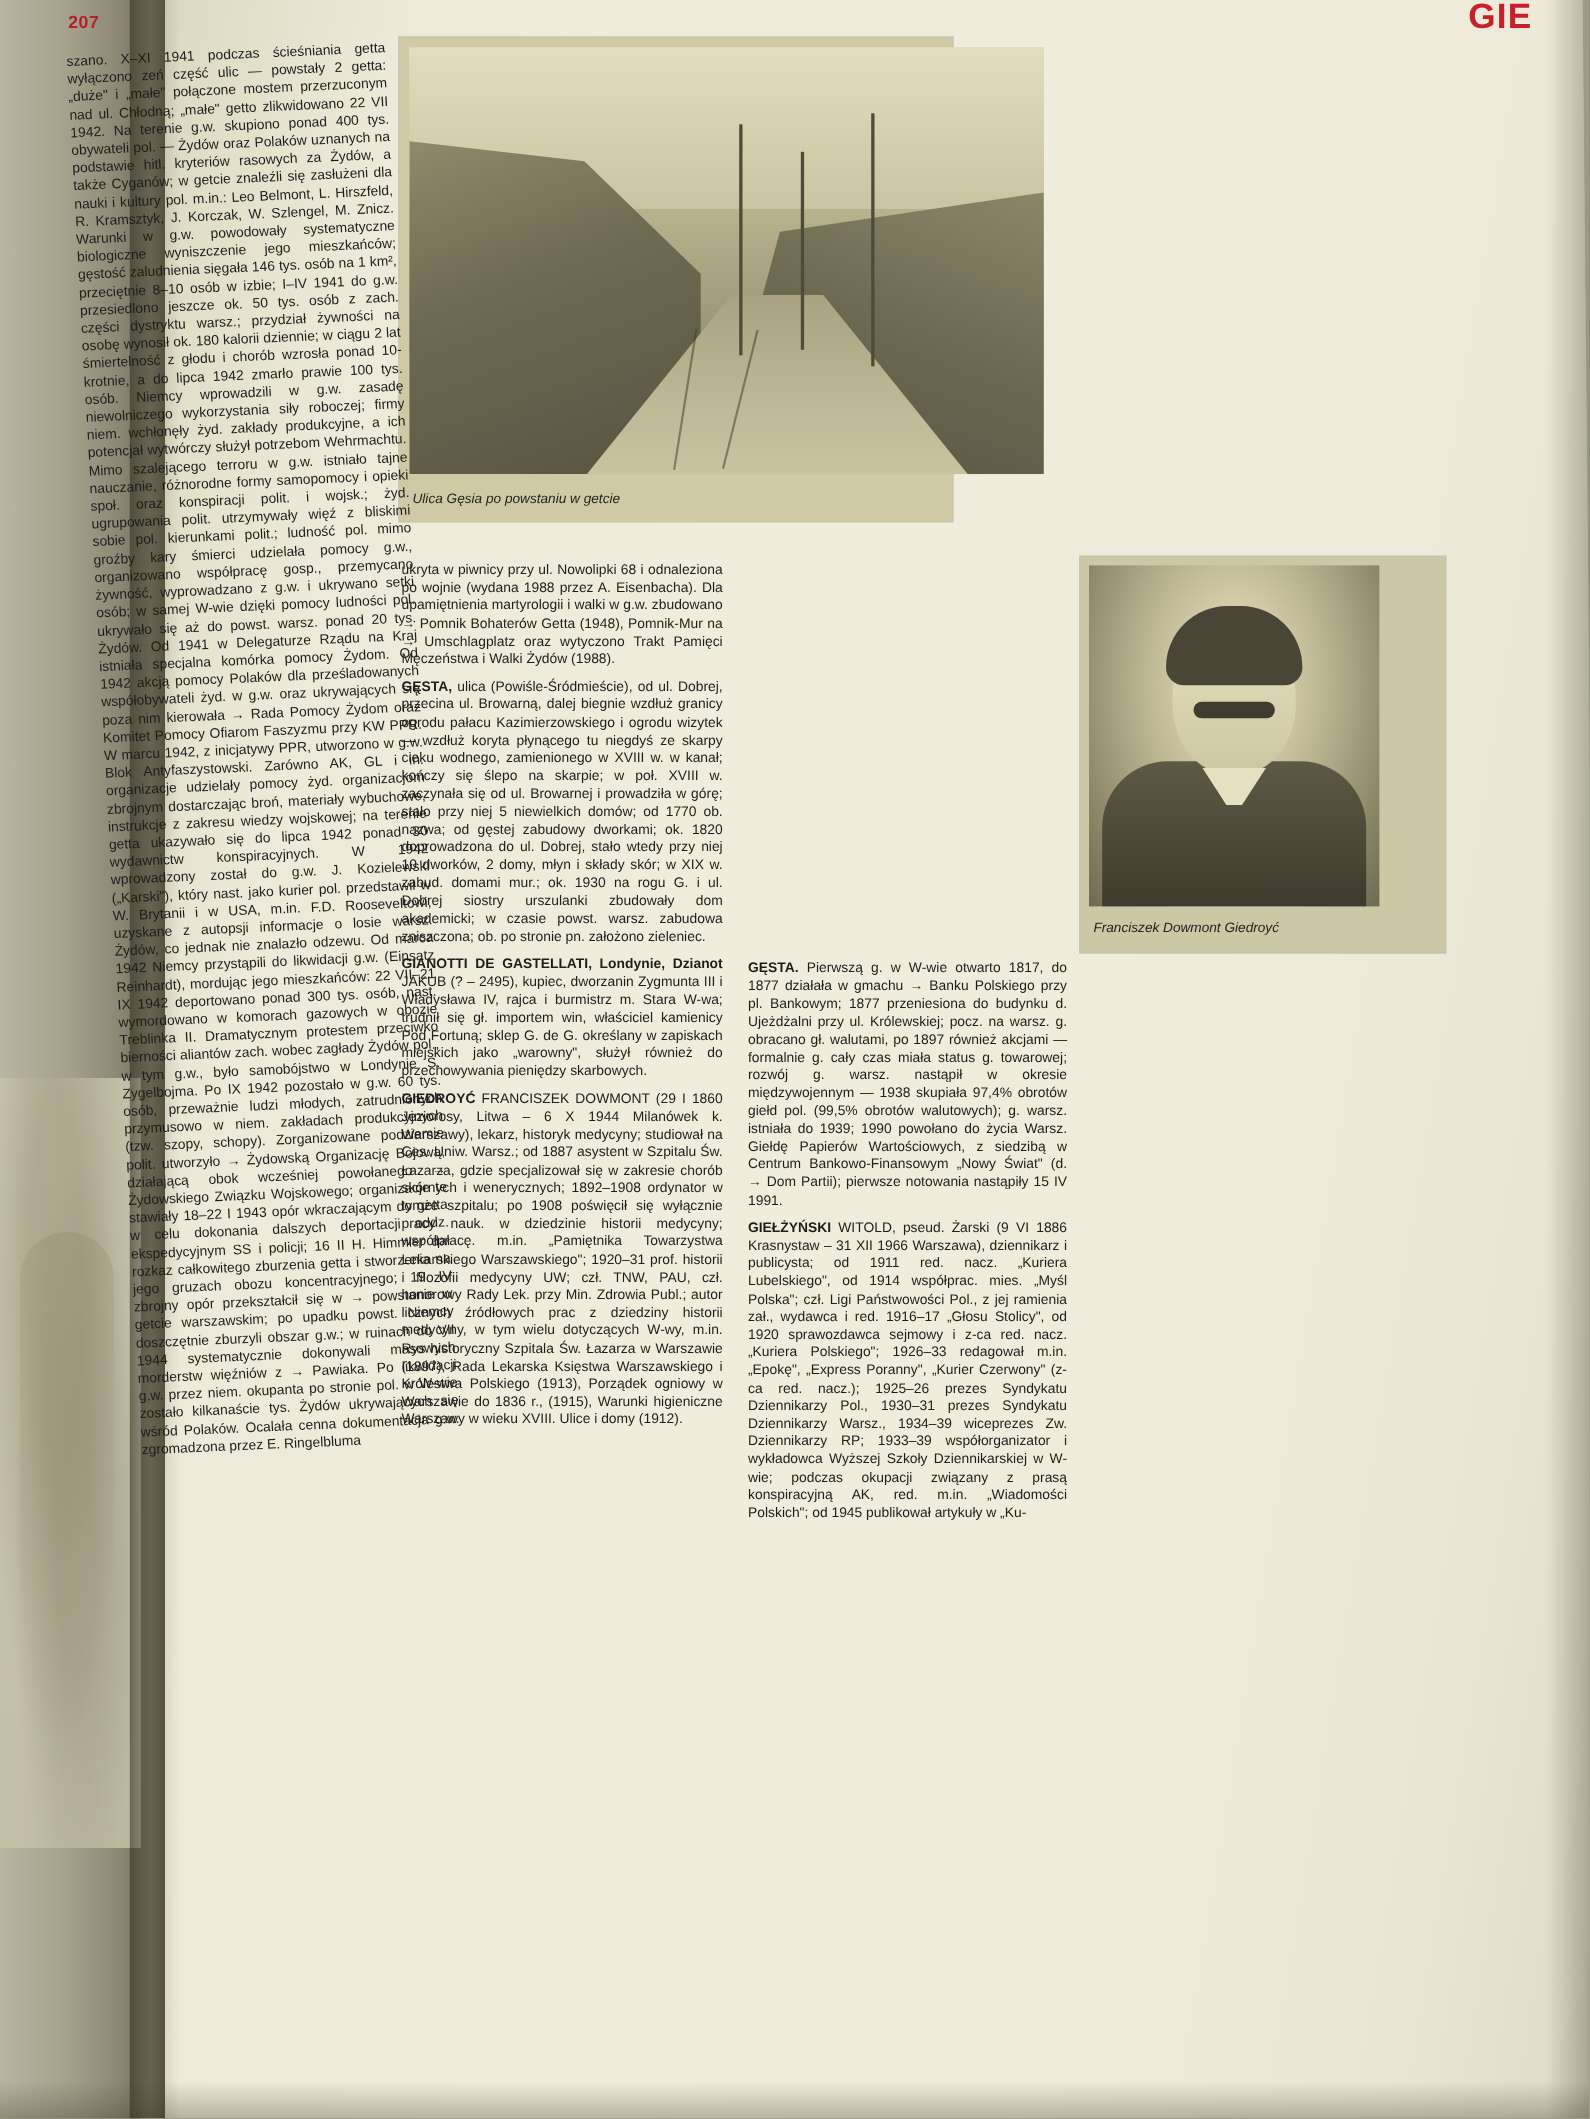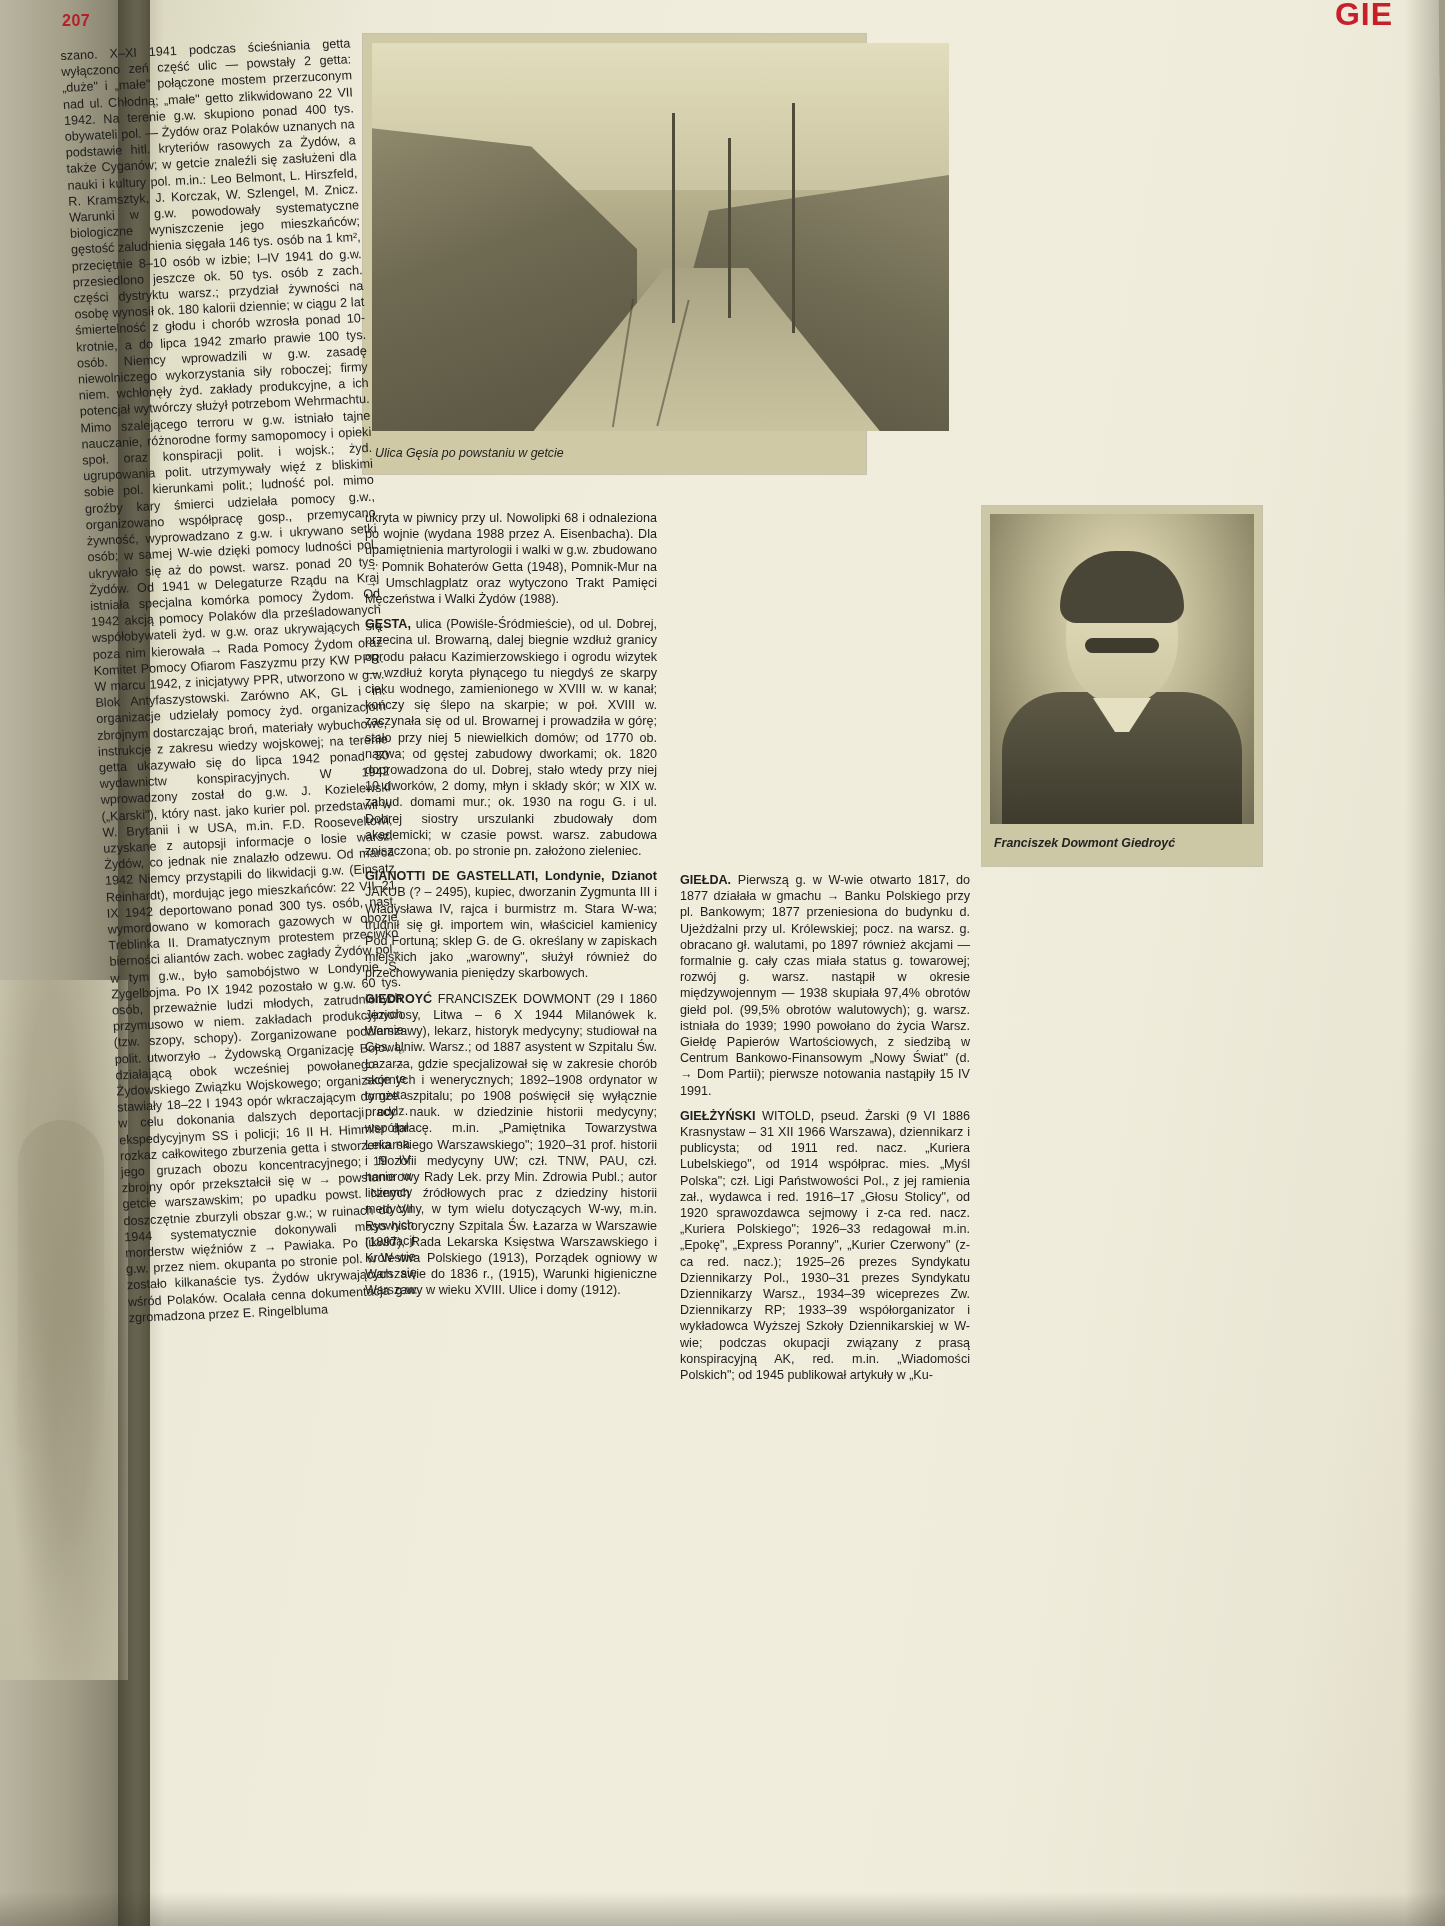--- a/index.html
+++ b/index.html
@@ -178,25 +178,24 @@
     font-style: italic;
     font-size: 12.4px;
     color: #23231f;
   }
   .fig-top .cap { bottom: 14px; }
 
   .fig-side {
     position: absolute;
     left: 982px;
     top: 506px;
-    width: 280px;
+    width: 332px;
     height: 360px;
     background: #ccc7a5;
     box-shadow: 0 0 0 1px rgba(120,115,90,0.35);
-    font-weight: bold;
   }
   .fig-side .portrait {
     position: absolute;
     left: 8px; top: 8px;
     width: 264px; height: 310px;
     background:
       radial-gradient(ellipse at 50% 34%, #d9d1ad 0 20%, #b7b08d 48%, #8d8769 78%, #6e6a53 100%);
     overflow: hidden;
   }
   .p-head {
@@ -301,21 +300,21 @@
       <span>JAKUB (? – 2495), kupiec, dworzanin Zygmunta III i Władysława IV, rajca i burmistrz m. Stara W-wa; trudnił się gł. importem win, właściciel kamienicy Pod Fortuną; sklep G. de G. określany w zapiskach miejskich jako „warowny", służył również do przechowywania pieniędzy skarbowych.</span>
     </p>
     <p>
       <span class="entry-head">GIEDROYĆ</span>
       <span>FRANCISZEK DOWMONT (29 I 1860 Jeziorosy, Litwa – 6 X 1944 Milanówek k. Warszawy), lekarz, historyk medycyny; studiował na Ces. Uniw. Warsz.; od 1887 asystent w Szpitalu Św. Łazarza, gdzie specjalizował się w zakresie chorób skórnych i wenerycznych; 1892–1908 ordynator w tymże szpitalu; po 1908 poświęcił się wyłącznie pracy nauk. w dziedzinie historii medycyny; współpracę. m.in. „Pamiętnika Towarzystwa Lekarskiego Warszawskiego"; 1920–31 prof. historii i filozofii medycyny UW; czł. TNW, PAU, czł. honorowy Rady Lek. przy Min. Zdrowia Publ.; autor licznych źródłowych prac z dziedziny historii medycyny, w tym wielu dotyczących W-wy, m.in. Rys historyczny Szpitala Św. Łazarza w Warszawie (1897), Rada Lekarska Księstwa Warszawskiego i Królestwa Polskiego (1913), Porządek ogniowy w Warszawie do 1836 r., (1915), Warunki higieniczne Warszawy w wieku XVIII. Ulice i domy (1912).</span>
     </p>
   </div>
 
   <div class="col" id="col3">
     <p>
-      <span class="entry-head">GIEŁDA.</span>
+      <span class="entry-head">GĘSTA.</span>
       <span>Pierwszą g. w W-wie otwarto 1817, do 1877 działała w gmachu → Banku Polskiego przy pl. Bankowym; 1877 przeniesiona do budynku d. Ujeżdżalni przy ul. Królewskiej; pocz. na warsz. g. obracano gł. walutami, po 1897 również akcjami — formalnie g. cały czas miała status g. towarowej; rozwój g. warsz. nastąpił w okresie międzywojennym — 1938 skupiała 97,4% obrotów giełd pol. (99,5% obrotów walutowych); g. warsz. istniała do 1939; 1990 powołano do życia Warsz. Giełdę Papierów Wartościowych, z siedzibą w Centrum Bankowo-Finansowym „Nowy Świat" (d. → Dom Partii); pierwsze notowania nastąpiły 15 IV 1991.</span>
     </p>
     <p>
       <span class="entry-head">GIEŁŻYŃSKI</span>
       <span>WITOLD, pseud. Żarski (9 VI 1886 Krasnystaw – 31 XII 1966 Warszawa), dziennikarz i publicysta; od 1911 red. nacz. „Kuriera Lubelskiego", od 1914 współprac. mies. „Myśl Polska"; czł. Ligi Państwowości Pol., z jej ramienia zał., wydawca i red. 1916–17 „Głosu Stolicy", od 1920 sprawozdawca sejmowy i z-ca red. nacz. „Kuriera Polskiego"; 1926–33 redagował m.in. „Epokę", „Express Poranny", „Kurier Czerwony" (z-ca red. nacz.); 1925–26 prezes Syndykatu Dziennikarzy Pol., 1930–31 prezes Syndykatu Dziennikarzy Warsz., 1934–39 wiceprezes Zw. Dziennikarzy RP; 1933–39 współorganizator i wykładowca Wyższej Szkoły Dziennikarskiej w W-wie; podczas okupacji związany z prasą konspiracyjną AK, red. m.in. „Wiadomości Polskich"; od 1945 publikował artykuły w „Ku-</span>
     </p>
   </div>
 
   <div class="edge-shadow-right"></div>
   <div class="edge-shadow-bottom"></div>

